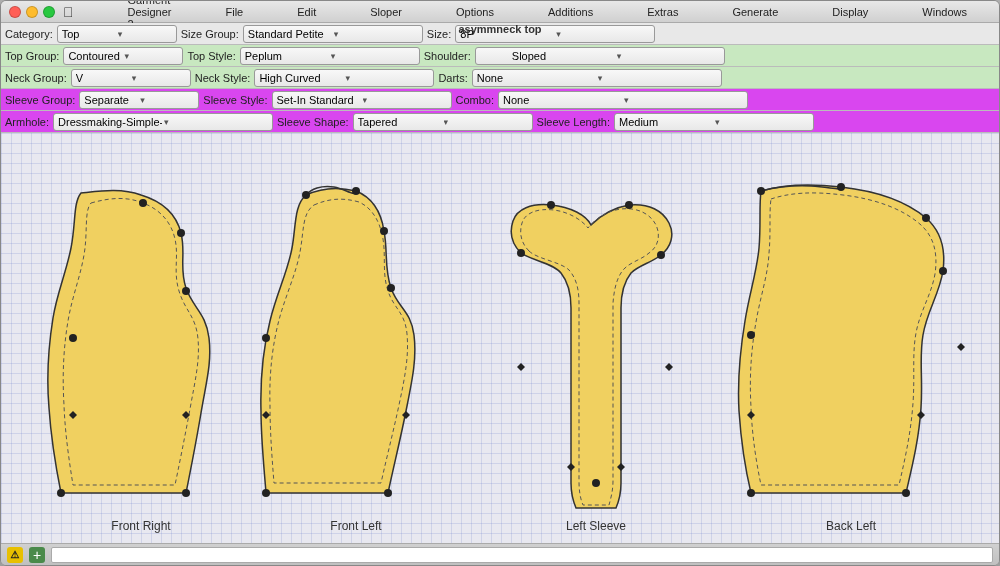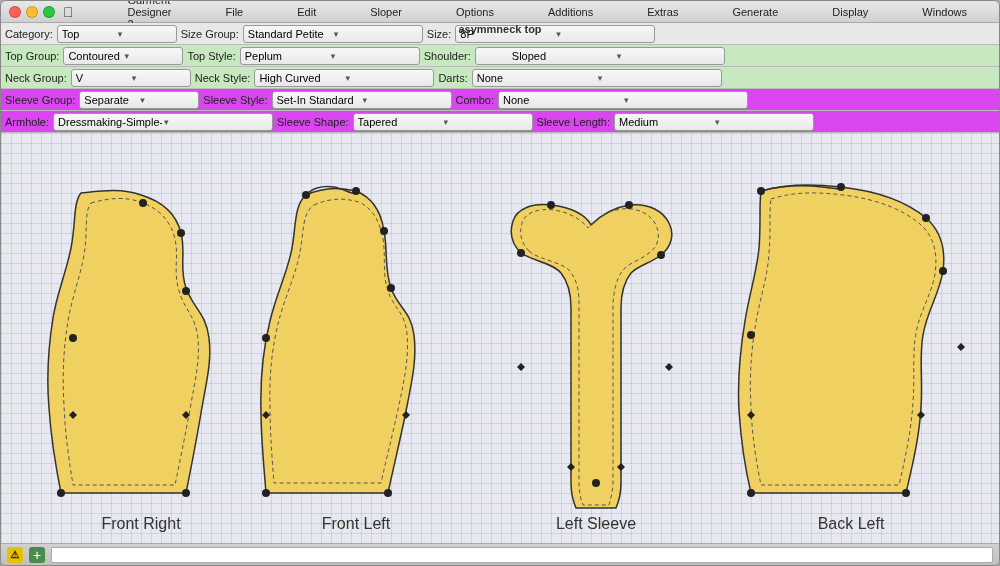--- a/index.html
+++ b/index.html
@@ -162,21 +162,21 @@
     .pattern-piece {
       position: absolute;
       bottom: 28px;
     }
 
     .piece-label {
       position: absolute;
       bottom: -20px;
       left: 50%;
       transform: translateX(-50%);
-      font-size: 16px;
+      font-size: 12px;
       color: #333;
       white-space: nowrap;
     }
 
     
     .statusbar {
       height: 22px;
       background: linear-gradient(to bottom, #d0d0d0, #c0c0c0);
       border-top: 1px solid #aaa;
       display: flex;

